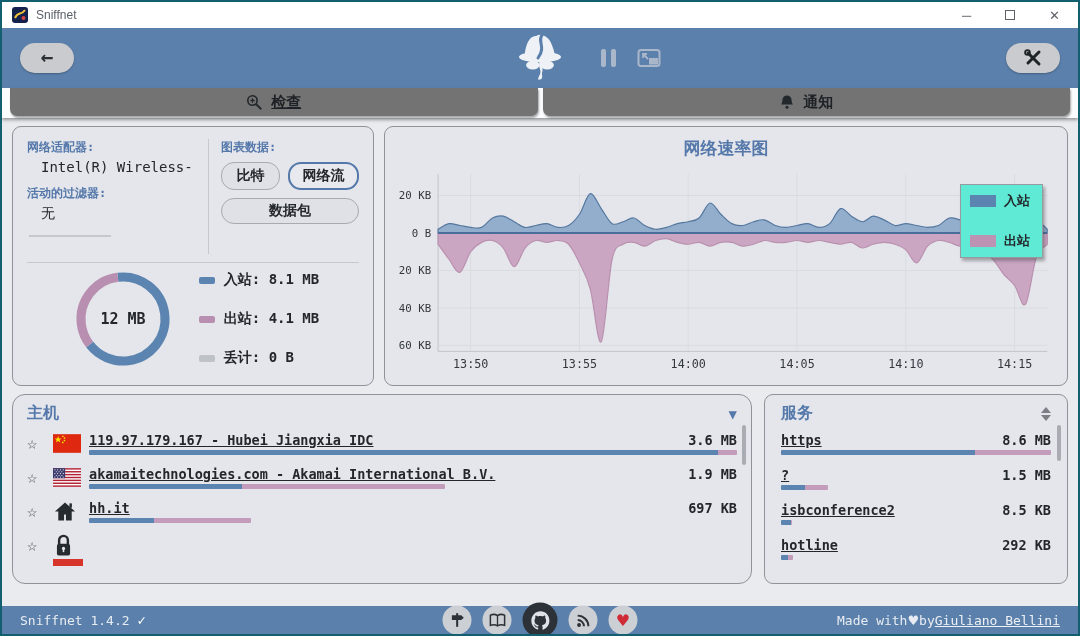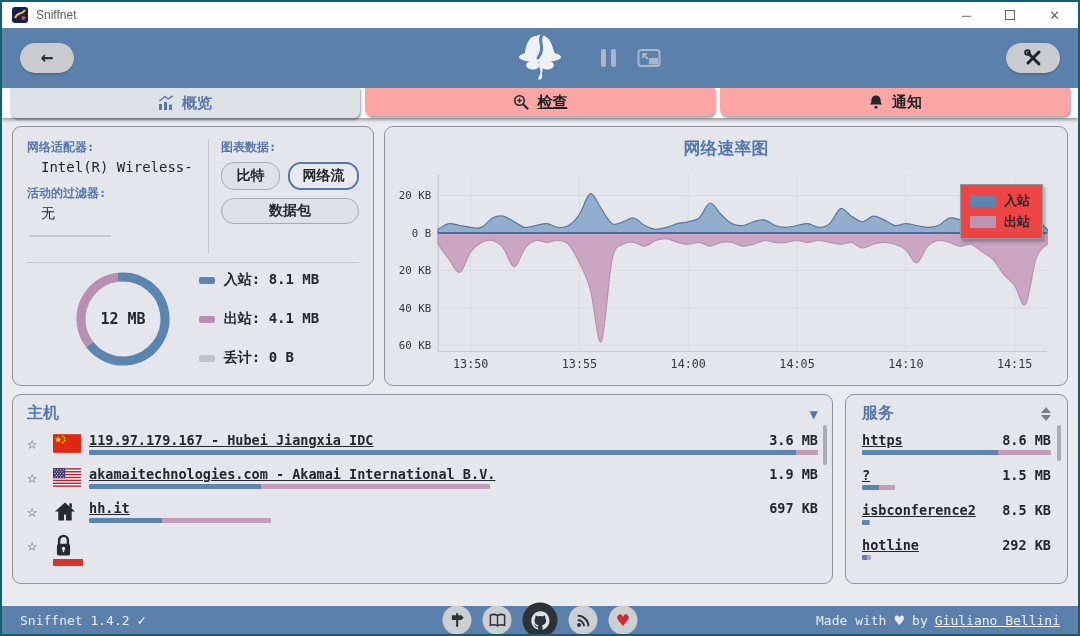--- a/index.html
+++ b/index.html
@@ -18,21 +18,21 @@
   
   .header { height:60px; background:#5b80ac; display:flex; align-items:center; padding:0 18px; position:relative; flex:0 0 auto; }
   .pill-btn { background:#c9cbce; border-radius:16px; width:54px; height:30px; display:flex; align-items:center; justify-content:center; box-shadow:0 1px 2px rgba(0,0,0,.25); }
   .back-glyph { font-size:21px; font-weight:bold; color:#2b3036; line-height:1; margin-top:-2px; }
   .logo-wrap { position:absolute; left:50%; top:50%; transform:translate(-50%,-50%); }
   .header-mini-icons { display:flex; align-items:center; gap:20px; position:absolute; left:598px; top:50%; transform:translateY(-50%); }
   .settings-pill { margin-left:auto; }
 
   
   .tabbar { height:30px; background:#fbfcfd; display:flex; gap:5px; padding:0 8px; flex:0 0 auto; box-shadow:0 2px 3px rgba(50,55,60,.45); position:relative; z-index:5; }
-  .tab { flex:1; display:flex; align-items:center; justify-content:center; gap:8px; background:#fca5a5; color:#1e2125; font-size:15px; font-weight:bold; height:28px; border-radius:0 0 7px 7px; box-shadow:1px 2px 2px rgba(40,40,45,.4); cursor:default; }
+  .tab { flex:1; display:flex; align-items:center; justify-content:center; gap:8px; background:#737373; color:#1e2125; font-size:15px; font-weight:bold; height:28px; border-radius:0 0 7px 7px; box-shadow:1px 2px 2px rgba(40,40,45,.4); cursor:default; }
   .tab.active { background:#dde0e5; color:#5578aa; height:30px; }
   .tab .tab-label.underline { text-decoration:underline; }
 
   
   .content { flex:1; padding:8px 10px 10px; display:flex; flex-direction:column; background:#e9ebee; }
   .panel { background:#e4e6eb; border:1px solid #8f9298; border-radius:9px; position:relative; }
   .top-row { display:flex; gap:10px; height:260px; }
   .bottom-row { display:flex; gap:12px; height:190px; margin-top:8px; }
 
   
@@ -51,26 +51,26 @@
   .donut-section { flex:1; display:flex; align-items:center; justify-content:center; gap:20px; }
   .donut-legend { display:flex; flex-direction:column; gap:21px; }
   .dleg-row { display:flex; align-items:center; gap:9px; font-size:14px; font-weight:bold; color:#23272c; }
   .dleg-swatch { width:16px; height:7px; border-radius:2px; display:inline-block; }
 
   
   .chart-panel { flex:1; padding:6px 8px 4px; display:flex; flex-direction:column; }
   .chart-title { text-align:center; color:#5578aa; font-size:17px; font-weight:bold; margin:4px 0 0; }
   .chart-body { flex:1; position:relative; }
   .chart-body svg { width:100%; height:100%; display:block; }
-  .chart-legend { position:absolute; top:24px; right:16px; background:#ef4444; border:1px solid #96999e; box-shadow:2px 3px 3px rgba(60,60,65,.4); padding:7px 12px 7px 9px; display:flex; flex-direction:column; gap:3px;align-items:center; }
+  .chart-legend { position:absolute; top:24px; right:16px; background:#5eead4; border:1px solid #96999e; box-shadow:2px 3px 3px rgba(60,60,65,.4); padding:7px 12px 7px 9px; display:flex; flex-direction:column; gap:22px;align-items:center; }
   .cleg-row { display:flex; align-items:center; gap:8px; font-size:13px; font-weight:bold; color:#23272c; }
   .cleg-swatch { width:26px; height:12px; display:inline-block; }
 
   
-  .hosts-panel { width:821px; padding:8px 14px 6px; overflow:hidden; }
+  .hosts-panel { width:740px; padding:8px 14px 6px; overflow:hidden;border-radius:13px; }
   .services-panel { flex:1; padding:8px 16px 6px; overflow:hidden; }
   .panel-head { display:flex; align-items:center; justify-content:space-between; margin-bottom:2px; }
   .panel-title { color:#5578aa; font-size:16px; font-weight:bold; }
   .sort-down { color:#5578aa; font-size:14px; cursor:default; }
   .sort-both { display:flex; flex-direction:column; gap:2px; cursor:default; }
   .tri-up { width:0; height:0; border-left:5px solid transparent; border-right:5px solid transparent; border-bottom:6px solid #7b7f85; }
   .tri-down { width:0; height:0; border-left:5px solid transparent; border-right:5px solid transparent; border-top:6px solid #7b7f85; }
   .rows { position:relative; }
   .host-row { display:flex; align-items:center; height:34px; }
   .svc-row { display:flex; align-items:center; height:35px; }
@@ -87,21 +87,21 @@
   .scroll-thumb { position:absolute; width:4px; border-radius:2px; background:#a9acb2; }
 
   
   .footer { height:28px; background:#5b80ac; display:flex; align-items:center; padding:0 18px; position:relative; flex:0 0 auto; color:#e8ecf2; font-size:13px; }
   .footer-left { display:flex; align-items:center; gap:8px; }
   .check-glyph { font-weight:bold; font-size:14px; color:#ffffff; }
   .footer-icons { position:absolute; left:50%; top:50%; transform:translate(-50%,-50%); display:flex; align-items:center; gap:11px; }
   .ficon { width:29px; height:29px; border-radius:50%; background:#ccd0d5; display:flex; align-items:center; justify-content:center; cursor:default; }
   .ficon.big { width:35px; height:35px; background:#2c3237; }
   .heart-glyph-red { color:#cf2b36; font-size:16px; font-family:"DejaVu Sans",sans-serif; }
-  .footer-right { margin-left:auto; display:flex; gap:7px; align-items:center; }
+  .footer-right { margin-left:auto; display:flex; align-items:center; }
   .author-link { text-decoration:underline; color:#eef1f5; cursor:default; }
   .heart-inline { font-family:"DejaVu Sans",sans-serif; }
 </style>
 </head>
 <body>
 
 <div class="window">
 
   <div class="titlebar">
     <svg class="app-icon" viewBox="0 0 16 16">
@@ -150,29 +150,20 @@
         <g stroke="#1f2428" stroke-width="3" stroke-linecap="round">
           <line x1="6" y1="6" x2="17" y2="17"></line>
           <line x1="17" y1="5" x2="6" y2="16"></line>
         </g>
         <circle cx="5.5" cy="5.5" r="2.4" fill="none" stroke="#1f2428" stroke-width="1.8"></circle>
       </svg>
     </div>
   </div>
 
   <div class="tabbar">
-    <div class="tab active">
-      <svg width="16" height="16" viewBox="0 0 16 16">
-        <rect x="1" y="9" width="3" height="6" fill="#5578aa"></rect>
-        <rect x="6" y="7" width="3" height="8" fill="#5578aa"></rect>
-        <rect x="11" y="9.5" width="3" height="5.5" fill="#5578aa"></rect>
-        <path d="M1.5 6 L7 1.5 L10 4 L15 .8" stroke="#5578aa" stroke-width="1.4" fill="none"></path>
-      </svg>
-      <span class="tab-label">概览</span>
-    </div>
     <div class="tab">
       <svg width="17" height="17" viewBox="0 0 17 17">
         <circle cx="6.5" cy="6.5" r="4.7" fill="none" stroke="#23282c" stroke-width="1.6"></circle>
         <path d="M6.5 4.3 v4.4 M4.3 6.5 h4.4" stroke="#23282c" stroke-width="1.3"></path>
         <line x1="10.2" y1="10.2" x2="15.2" y2="15.2" stroke="#23282c" stroke-width="2"></line>
       </svg>
       <span class="tab-label underline">检查</span>
     </div>
     <div class="tab">
       <svg width="16" height="16" viewBox="0 0 16 16">

